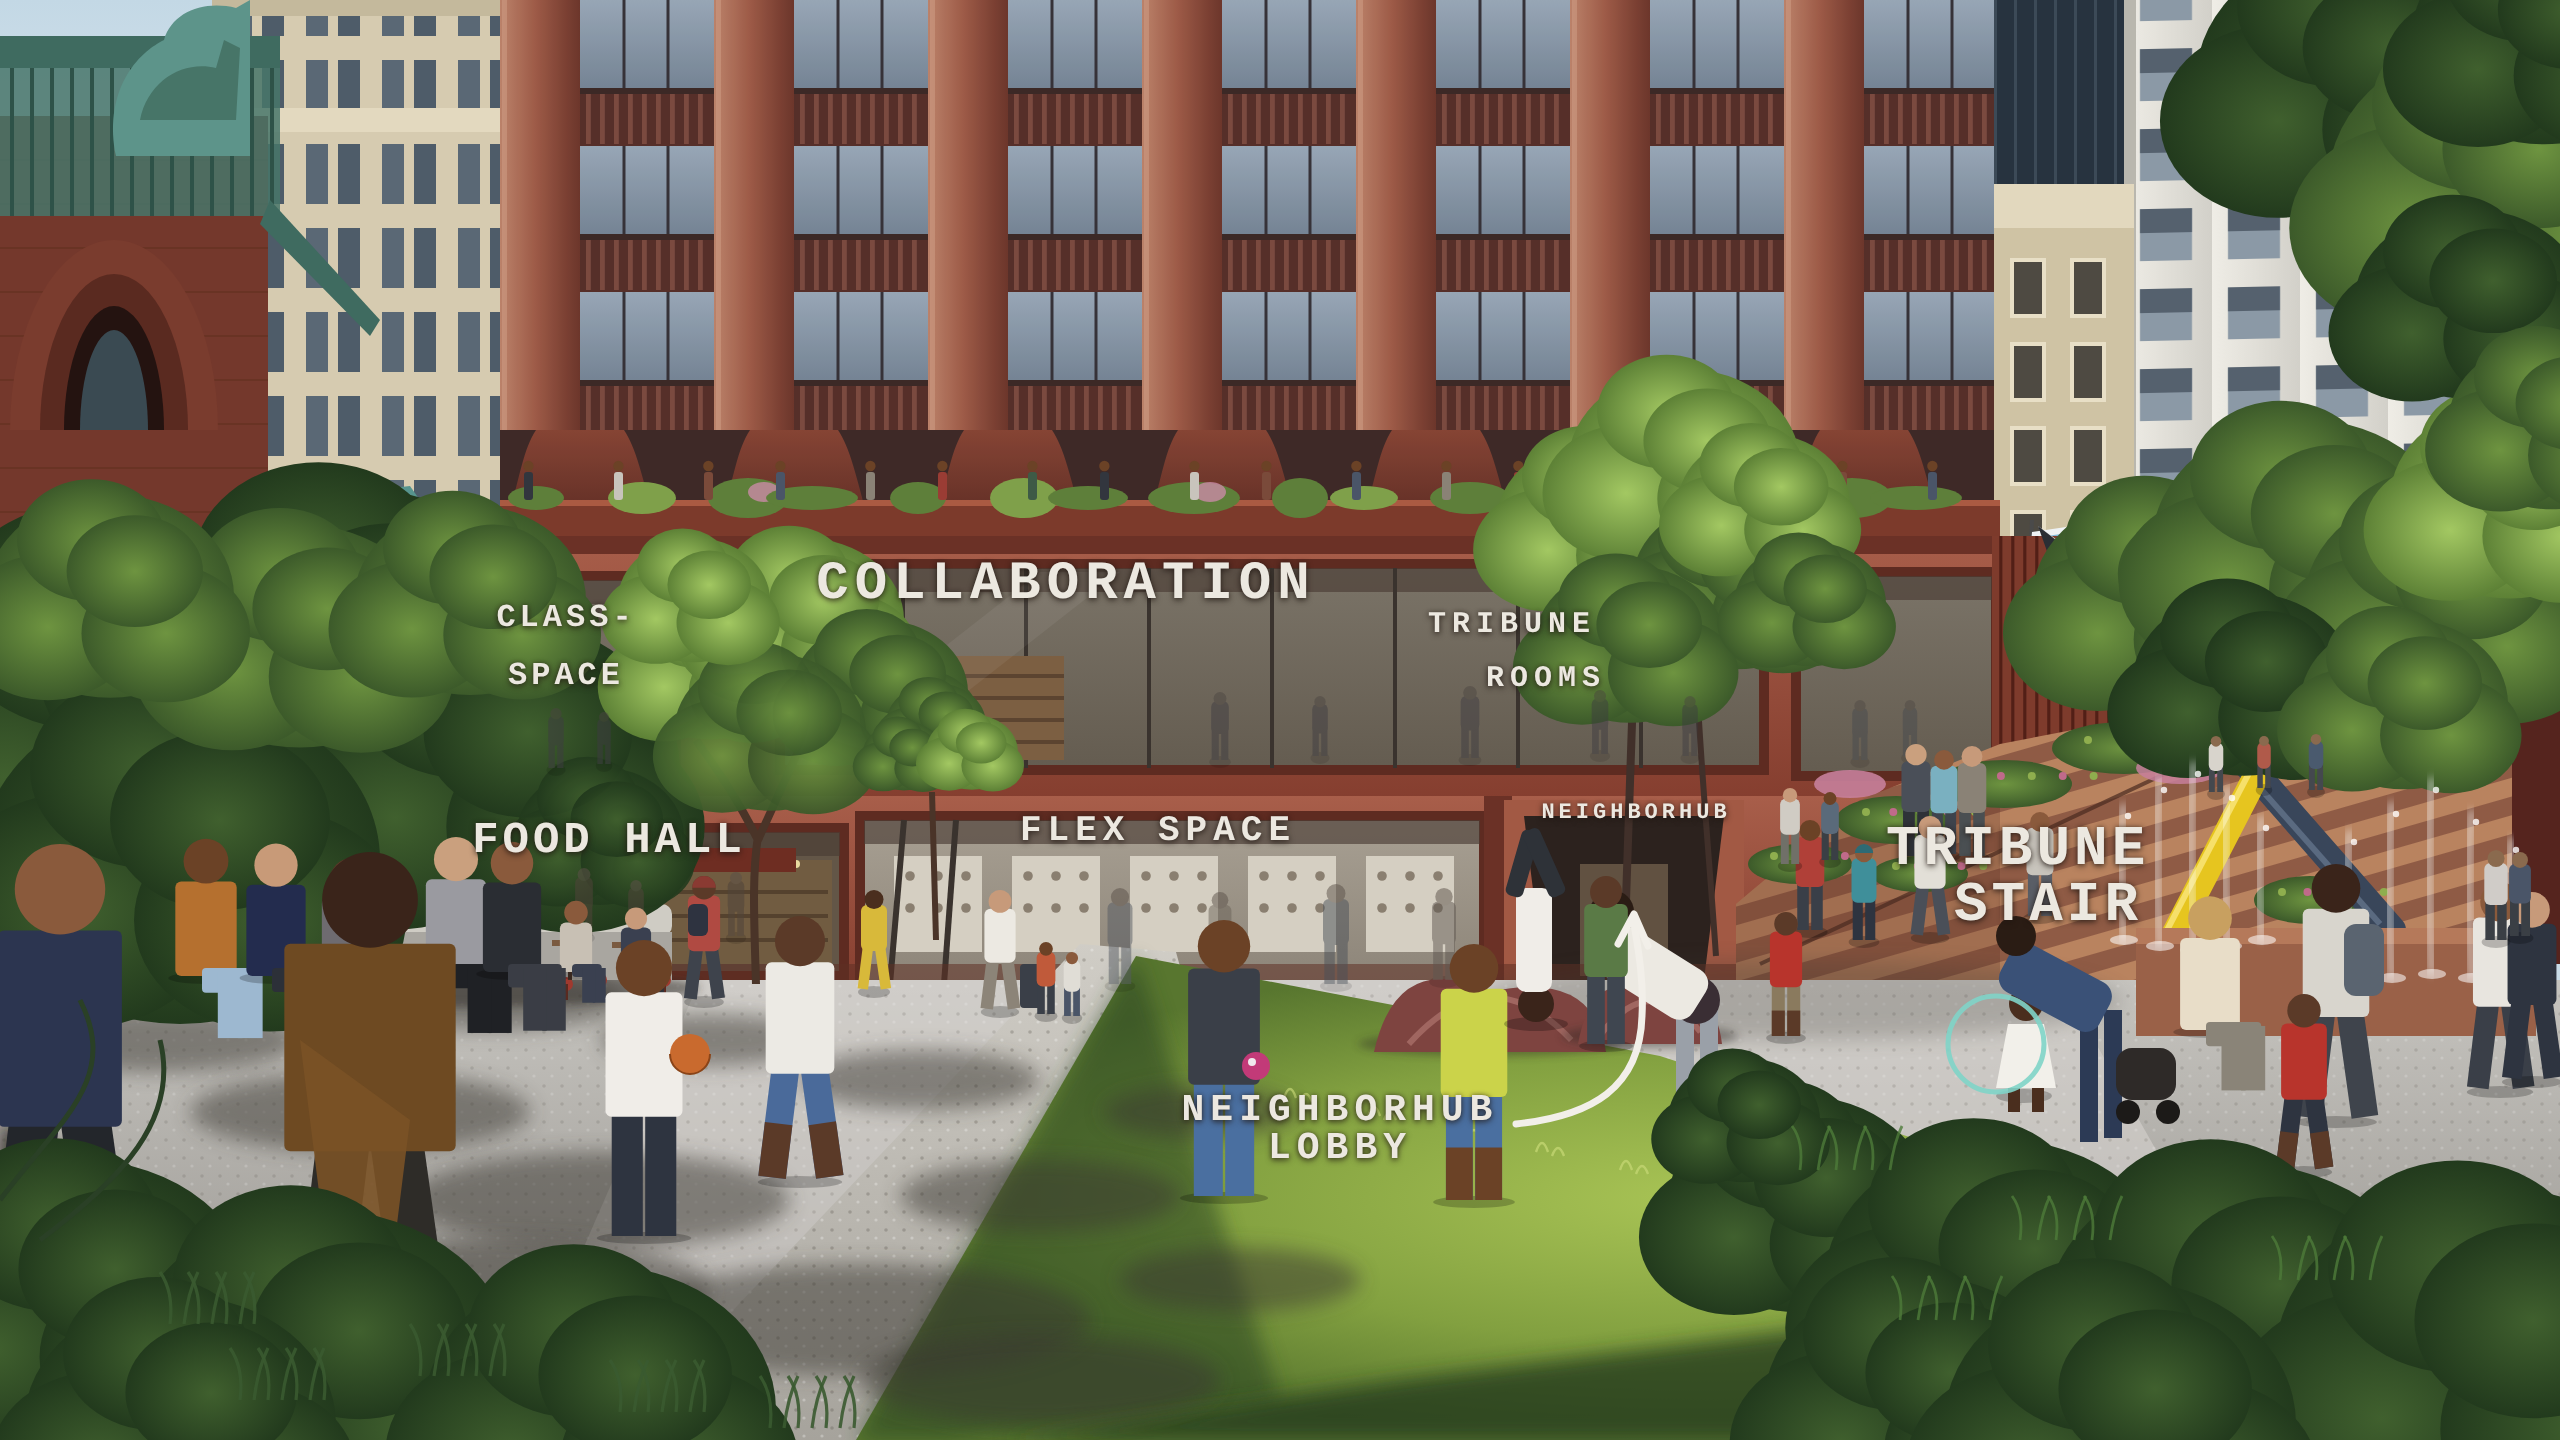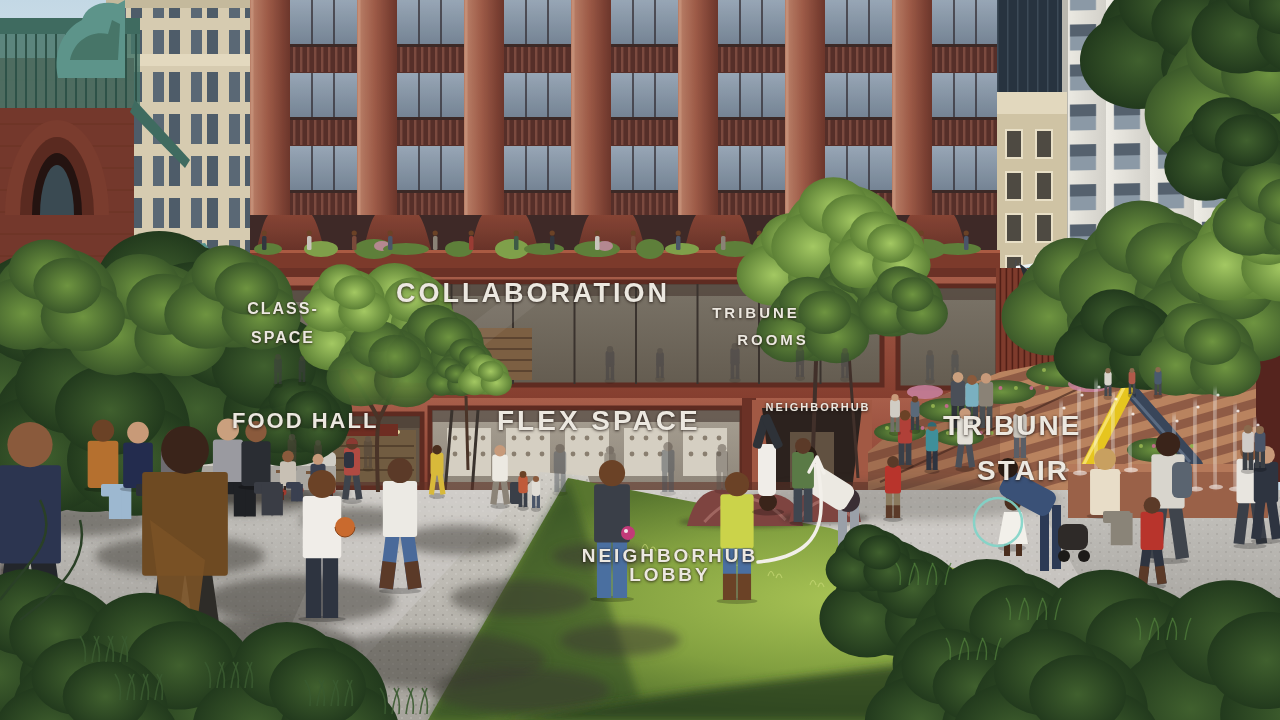--- a/index.html
+++ b/index.html
@@ -1,33 +1,33 @@
 <!DOCTYPE html>
 <html><head>
 <meta charset="utf-8">
 <style>
   html,body{margin:0;padding:0;background:#222;}
   #stage{position:relative;width:1280px;height:720px;overflow:hidden;
-         font-family:Liberation Sans, sans-serif;background:#c9dce8;}
+         font-family:Liberation Mono, monospace;background:#c9dce8;}
   #scene{position:absolute;left:0;top:0;}
   .lbl{position:absolute;color:#ece8e0;font-weight:bold;text-align:center;
        text-shadow:0 1px 3px rgba(35,25,20,.75),0 0 2px rgba(35,25,20,.4);
        white-space:nowrap;line-height:1;}
   .lbl .l2{display:block;}
   #lbl-classroom{left:228px;top:301px;width:110px;font-size:16px;letter-spacing:2px;}
   #lbl-classroom .l2{margin-top:13px;}
   #lbl-collab{left:383px;top:280px;width:300px;font-size:27px;letter-spacing:3px;}
   #lbl-collab .l2{margin-top:11px;}
   #lbl-meeting{left:700px;top:305px;width:112px;font-size:15px;letter-spacing:3px;}
   #lbl-meeting .l2{margin-top:12px;margin-left:34px;}
   #lbl-foodhall{left:232px;top:410px;width:145px;font-size:22px;letter-spacing:2px;}
-  #lbl-flex{left:484px;top:407px;width:190px;font-size:28px;letter-spacing:3px;margin-left:13px;}
+  #lbl-flex{left:484px;top:407px;width:190px;font-size:18px;letter-spacing:3px;}
   #lbl-nhub{left:765px;top:402px;width:106px;font-size:11px;letter-spacing:2px;}
   #lbl-tribune{left:943px;top:412px;width:124px;font-size:28px;letter-spacing:2px;}
-  #lbl-tribune .l2{margin-top:17px;padding-left:34px;}
+  #lbl-tribune .l2{margin-top:0;padding-left:34px;}
   #lbl-lobby{left:577px;top:546px;width:186px;font-size:19px;letter-spacing:3px;}
   #lbl-lobby .l2{}
   #lobby-arrow{position:absolute;left:748px;top:448px;}
 </style>
 </head>
 <body>
 
 <div id="stage">
   <svg id="scene" width="1280" height="720" viewBox="0 0 1280 720">
       <defs>

